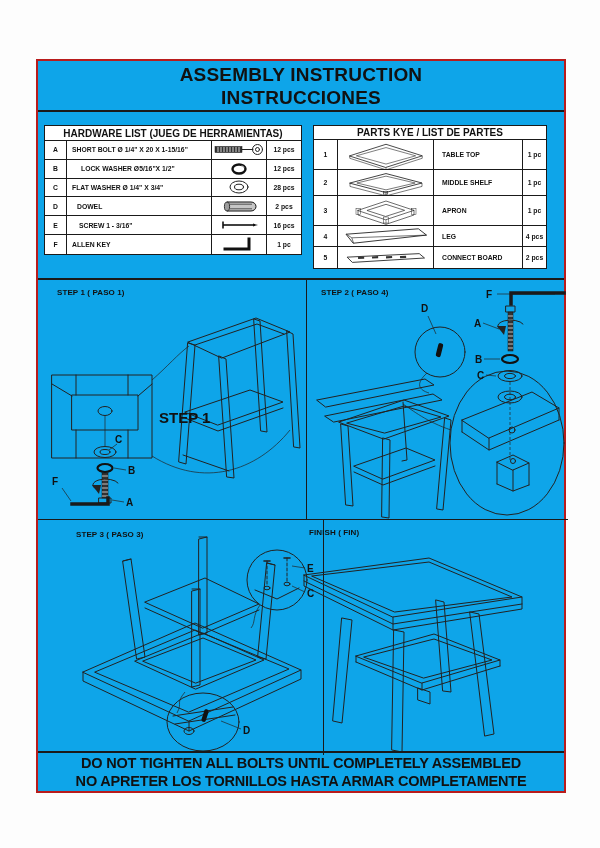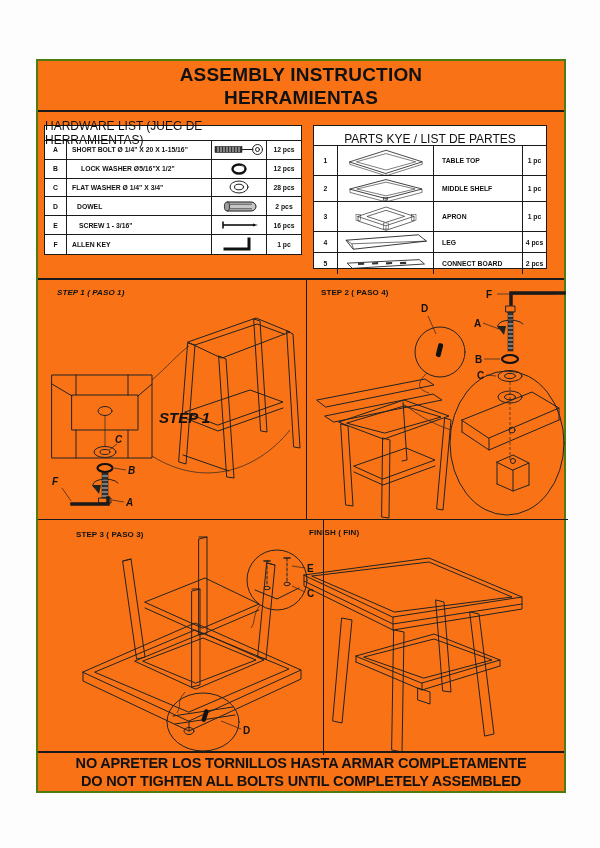--- a/index.html
+++ b/index.html
@@ -3,57 +3,57 @@
 <meta charset="utf-8">
 <style>
   html,body{margin:0;padding:0;}
   body{
     width:600px;height:848px;background:#fdfdfd;position:relative;
     font-family:"Liberation Sans",sans-serif;color:#111;
     -webkit-font-smoothing:antialiased;
   }
   .doc{
     position:absolute;left:36px;top:59px;width:530px;height:734px;
-    border:2px solid #4d7c0f;background:#f97316;box-sizing:border-box;
+    border:2px solid #b91c1c;background:#0ea5e9;box-sizing:border-box;
   }
   
   .title-block{
     position:absolute;left:0;top:0;width:100%;height:51px;
     border-bottom:2px solid #1a1a1a;box-sizing:border-box;
     display:flex;flex-direction:column;align-items:center;justify-content:center;
   }
   .title-line{font-size:19px;font-weight:bold;line-height:23px;letter-spacing:.2px;}
   
   .lists-band{position:absolute;left:0;top:51px;width:100%;height:166px;box-sizing:border-box;}
   .tbl{position:absolute;border:1.5px solid #1a1a1a;box-sizing:border-box;background:#fff;}
   .tbl .hdr{
     border-bottom:1.5px solid #1a1a1a;display:flex;align-items:center;justify-content:center;
-    font-size:12px;font-weight:normal;box-sizing:border-box;
+    font-size:10px;font-weight:bold;box-sizing:border-box;
   }
   .grid{display:grid;}
   .cell{
     border-right:1px solid #1a1a1a;border-bottom:1px solid #1a1a1a;
     display:flex;align-items:center;box-sizing:border-box;overflow:hidden;
     font-size:6.8px;font-weight:bold;
   }
   .cell.last-col{border-right:none;}
   .cell.last-row{border-bottom:none;}
   .cell.center{justify-content:center;}
   .cell.padleft{padding-left:5px;}
   #hardware-table{left:6px;top:13px;width:258px;height:130px;}
   #hardware-table .hdr{height:15px;}
   #hardware-table .grid{grid-template-columns:22px 145px 55px 34px;grid-auto-rows:18.8px;}
   #parts-table{left:275px;top:13px;width:234px;height:144px;}
-  #parts-table .hdr{height:14px;margin-top:6px;}
+  #parts-table .hdr{height:14px;}
   #parts-table .grid{grid-template-columns:24px 96px 89px 23px;}
   
   .steps{position:absolute;left:0;top:217px;width:100%;height:477px;border-top:2px solid #1a1a1a;box-sizing:border-box;}
   .panel{position:absolute;box-sizing:border-box;overflow:hidden;}
   .panel .step-label{position:absolute;font-size:8px;font-weight:bold;letter-spacing:.1px;}
-  #panel-step1{left:0;top:0;width:269px;height:240px;border-right:1.5px solid #1a1a1a;border-bottom:1.5px solid #1a1a1a;font-style:italic;}
+  #panel-step1{left:0;top:0;width:269px;height:240px;border-right:1.5px solid #1a1a1a;border-bottom:1.5px solid #1a1a1a;}
   #panel-step2{left:269px;top:0;width:261px;height:240px;border-bottom:1.5px solid #1a1a1a;}
   #panel-step3{left:17px;top:240px;width:269px;height:235px;border-right:1.5px solid #1a1a1a;}
   #panel-finish{left:260px;top:240px;width:261px;height:235px;}
   #panel-step1 .step-label{left:19px;top:8px;}
   #panel-step2 .step-label{left:14px;top:8px;}
   #panel-step3 .step-label{left:21px;top:10px;}
   #panel-finish .step-label{left:11px;top:8px;}
   .panel svg{position:absolute;left:0;top:0;}
   
   .warning{
@@ -69,21 +69,21 @@
   .thick{stroke:#1a1a1a;fill:none;stroke-width:3.5;stroke-linecap:square;}
   .dark{fill:#333;stroke:#111;stroke-width:.5;}
 </style>
 </head>
 <body>
 
 <div class="doc">
 
   <div class="title-block">
     <div class="title-line">ASSEMBLY INSTRUCTION</div>
-    <div class="title-line">HERRAMIENTAS</div>
+    <div class="title-line">INSTRUCCIONES</div>
   </div>
 
   <div class="lists-band">
 
     <div class="tbl" id="hardware-table">
       <div class="hdr">HARDWARE LIST (JUEG DE HERRAMIENTAS)</div>
       <div class="grid">
 
         <div class="cell center">A</div>
         <div class="cell padleft">SHORT BOLT Ø 1/4" X 20 X 1-15/16"</div>
@@ -448,17 +448,17 @@
           <line x1="58" y1="136" x2="58" y2="142"></line>
           <line x1="202" y1="140" x2="202" y2="146"></line>
 
           <polygon points="120,168 132,172 132,184 120,180"></polygon>
         </g>
       </svg>
     </div>
   </div>
 
   <div class="warning">
+    <div class="warning-line">DO NOT TIGHTEN ALL BOLTS UNTIL COMPLETELY ASSEMBLED</div>
     <div class="warning-line">NO APRETER LOS TORNILLOS HASTA ARMAR COMPLETAMENTE</div>
-    <div class="warning-line">DO NOT TIGHTEN ALL BOLTS UNTIL COMPLETELY ASSEMBLED</div>
   </div>
 
 </div>
 
 </body></html>

